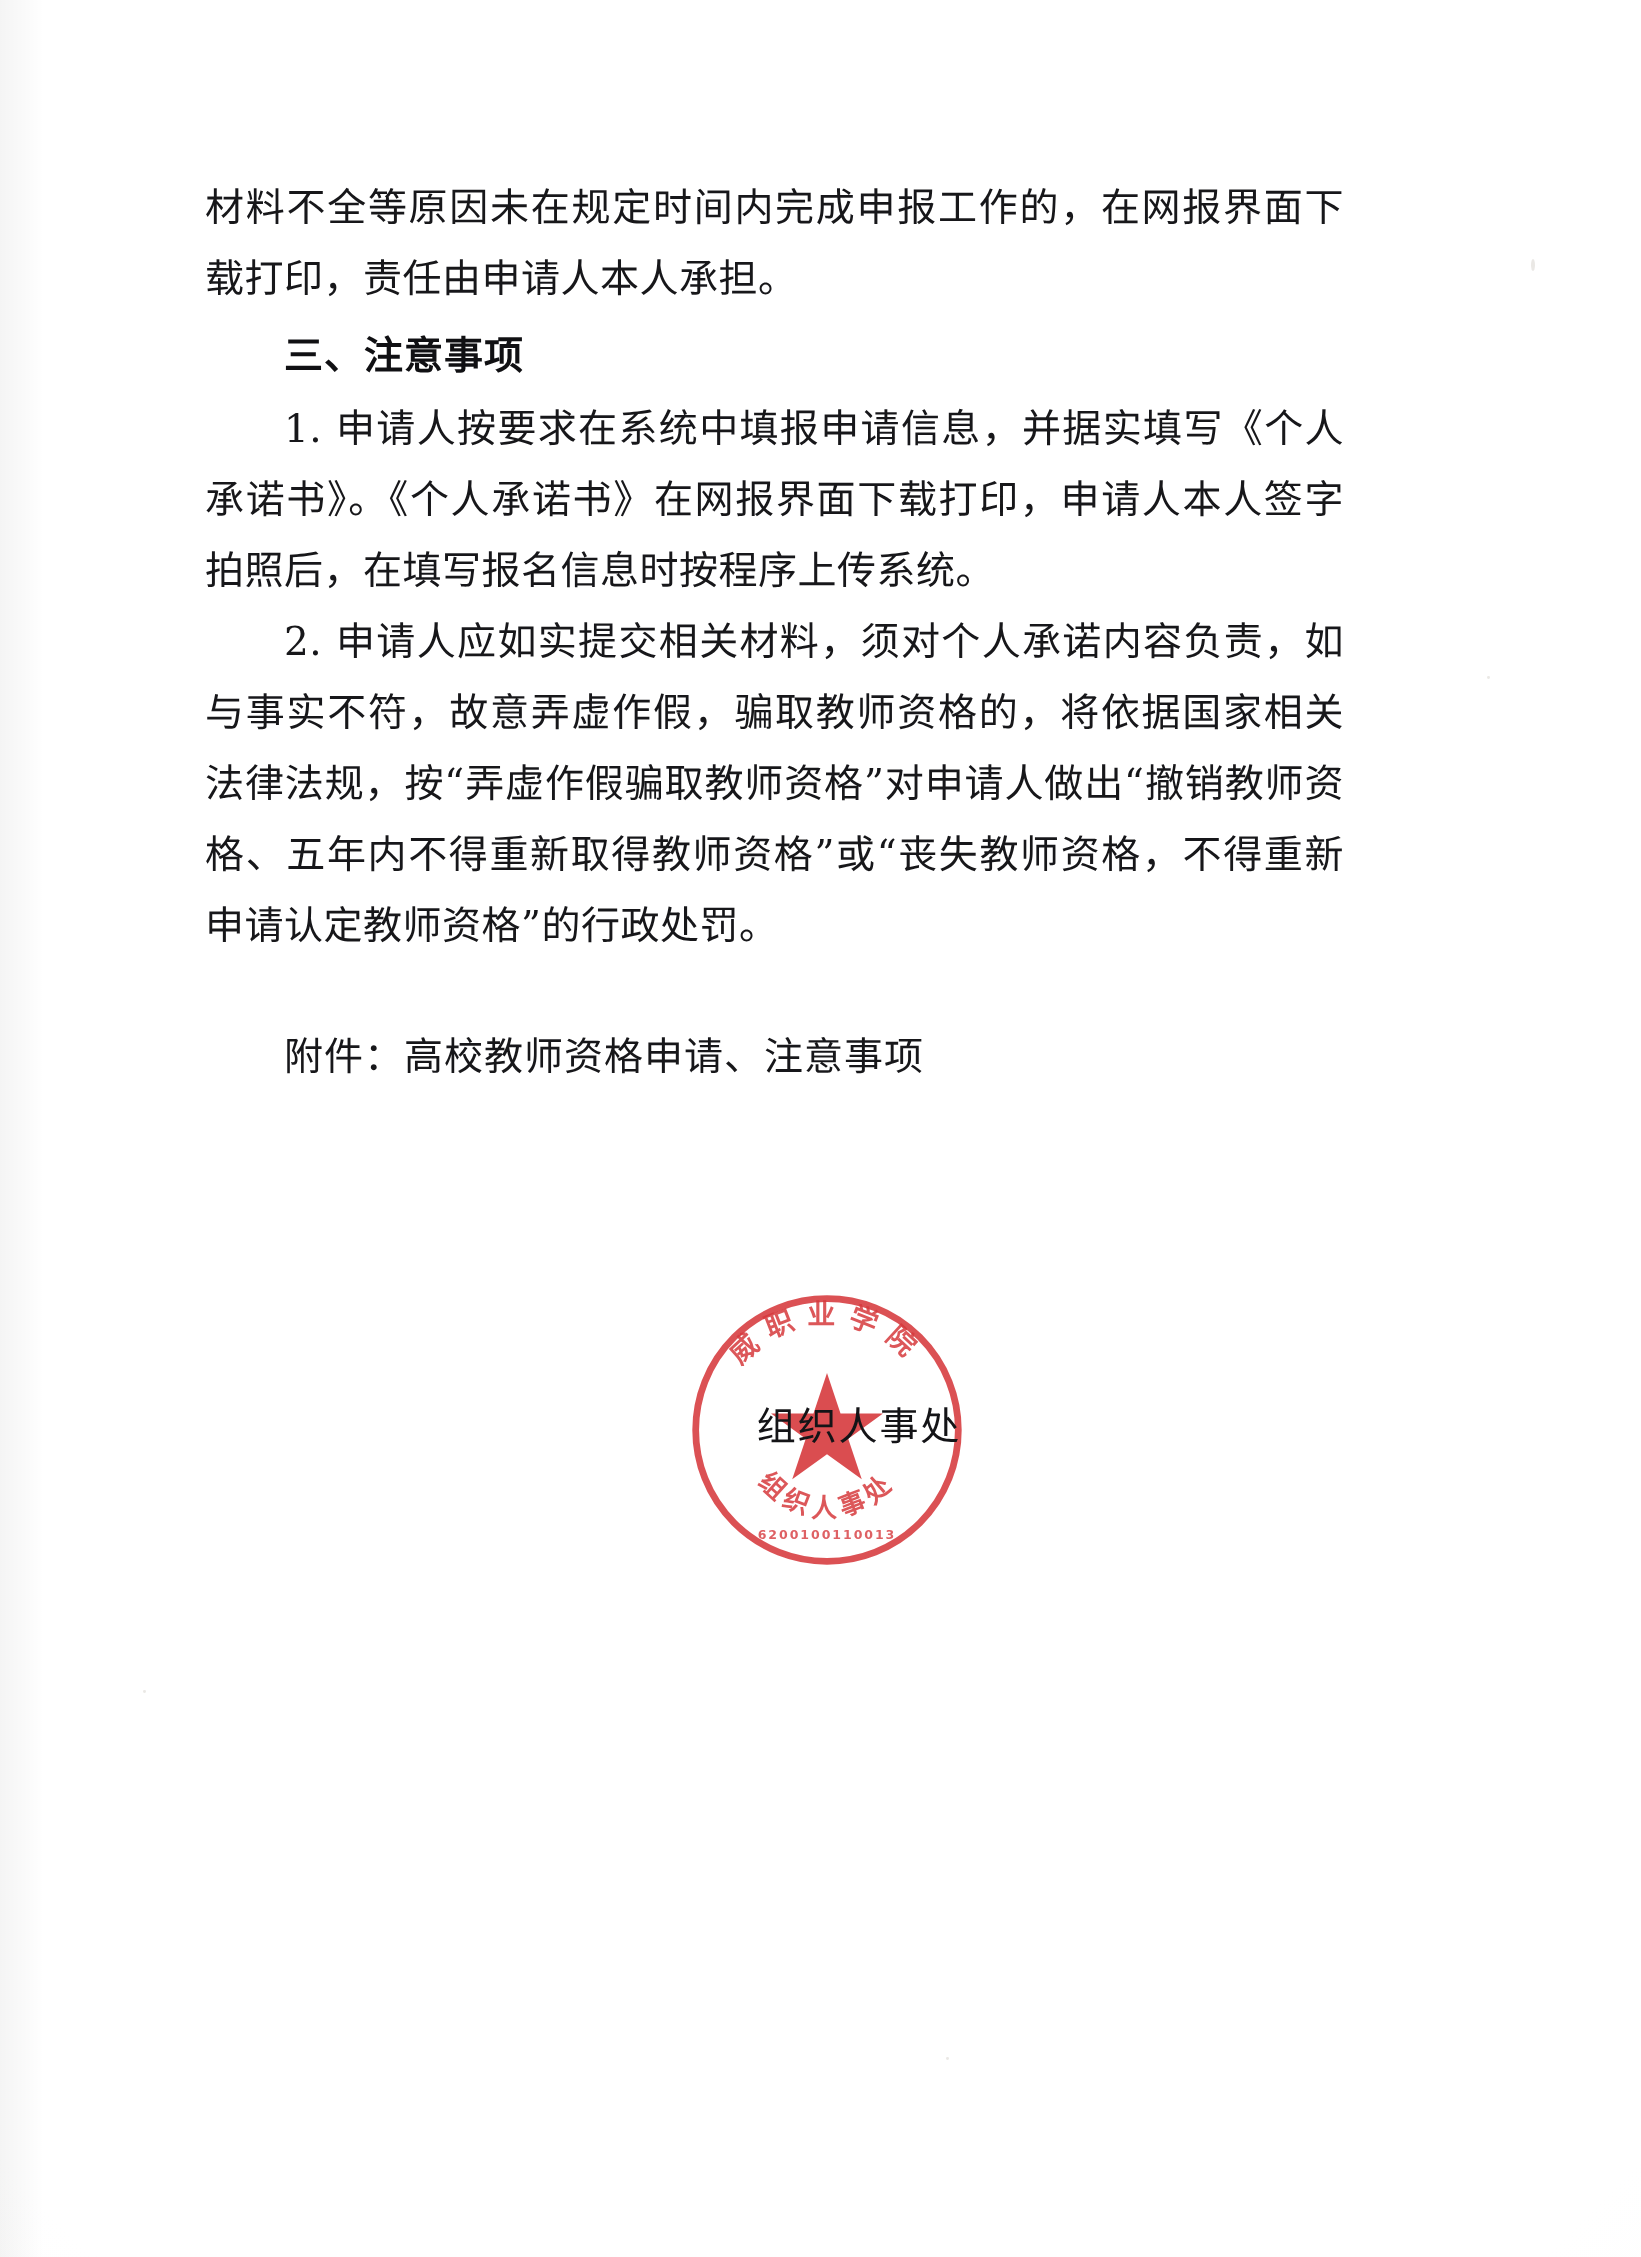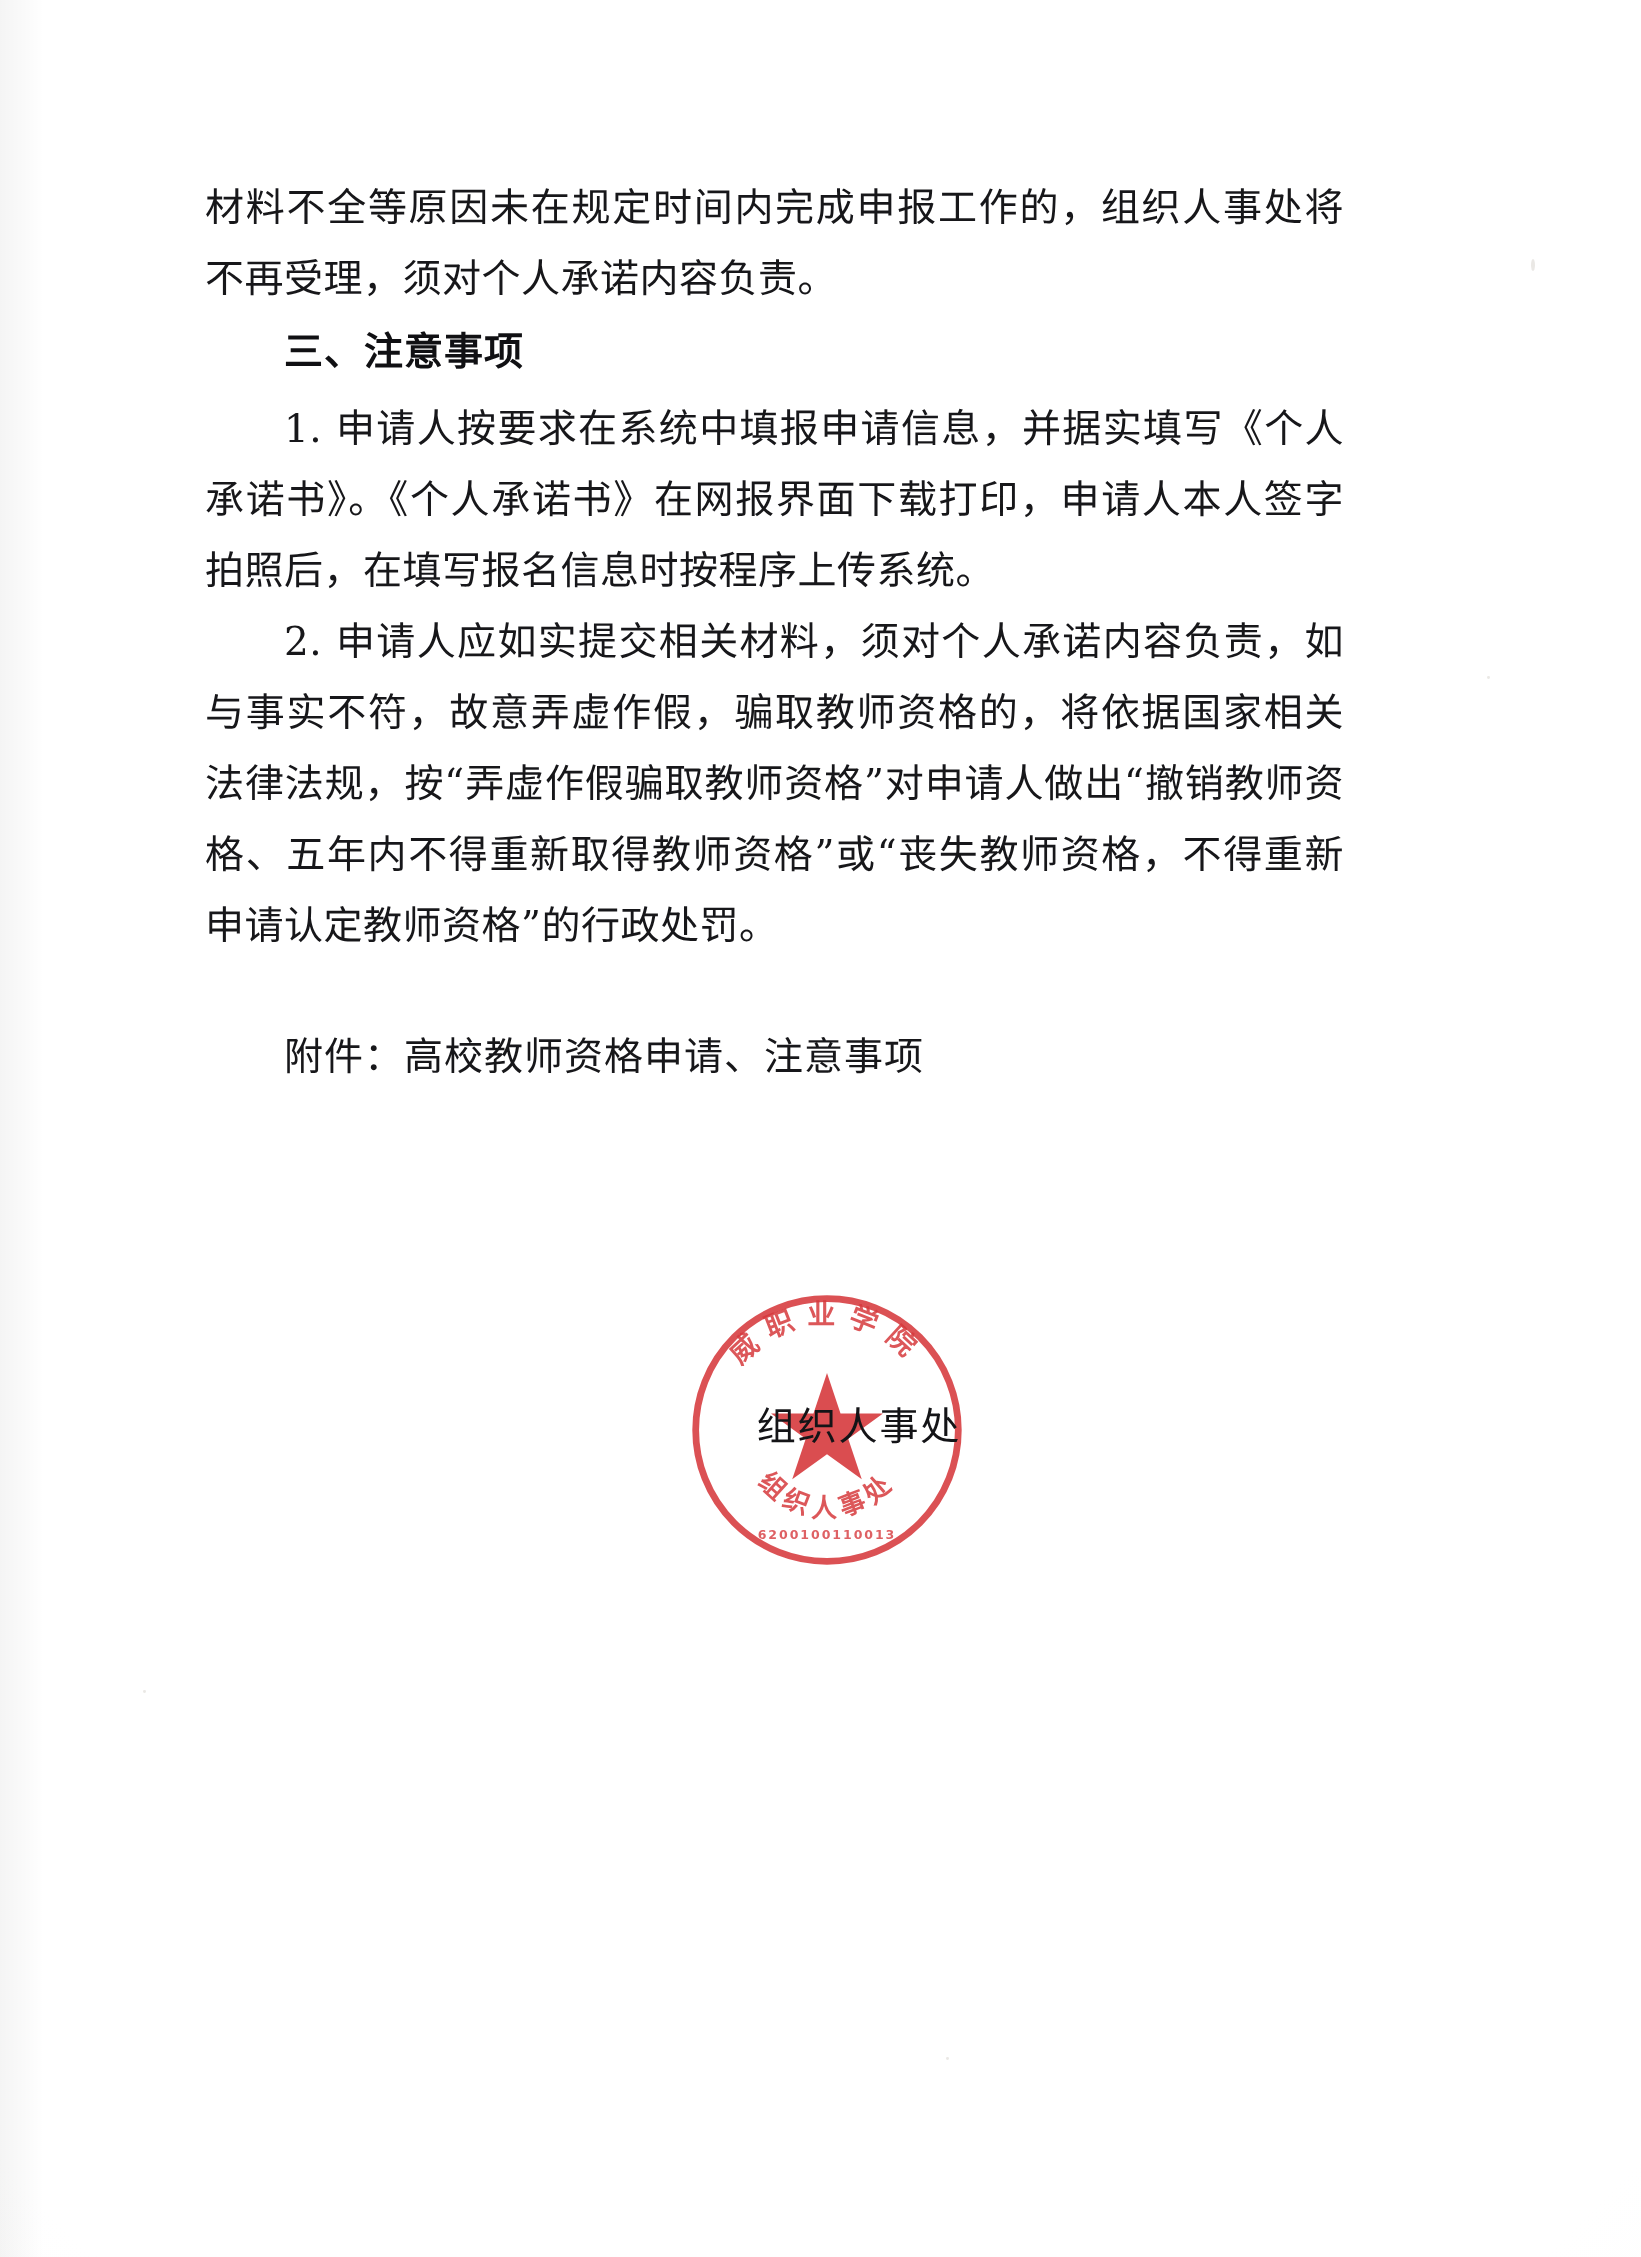--- a/index.html
+++ b/index.html
@@ -53,21 +53,21 @@
     line-height: 71px;
     color: #17171a;
     letter-spacing: 0.5px;
     text-align: justify;
     text-justify: inter-character;
     margin: 0;
   }
   .indent { text-indent: 79px; }
 
   .heading {
-    font-family: Liberation Mono, monospace;
+    font-family: Liberation Sans, sans-serif;
     font-weight: bold;
     font-size: 39px;
     line-height: 71px;
     color: #101013;
     text-indent: 79px;
     letter-spacing: 1px;
     margin: 5.8px 0 1.9px 0;
   }
 
   .spacer-lg { height: 60px; }
@@ -124,21 +124,21 @@
 
 <div class="page">
 
   <div class="paper-speck" style="left:1531px;top:259px;width:3.9px;height:11.6px;"></div>
   <div class="paper-speck" style="left:1487px;top:676px;width:2.9px;height:2.9px;"></div>
   <div class="paper-speck" style="left:143px;top:1690px;width:2.9px;height:2.9px;"></div>
   <div class="paper-speck" style="left:946px;top:2057px;width:2.9px;height:2.9px;"></div>
 
   <div class="content">
 
-    <p class="para">材料不全等原因未在规定时间内完成申报工作的，组织人事处将不再受理，须对个人承诺内容负责。</p>
+    <p class="para">材料不全等原因未在规定时间内完成申报工作的，在网报界面下载打印，责任由申请人本人承担。</p>
 
     <p class="heading">三、注意事项</p>
 
     <p class="para indent">1. 申请人按要求在系统中填报申请信息，并据实填写《个人承诺书》。《个人承诺书》在网报界面下载打印，申请人本人签字拍照后，在填写报名信息时按程序上传系统。</p>
 
     <p class="para indent">2. 申请人应如实提交相关材料，须对个人承诺内容负责，如与事实不符，故意弄虚作假，骗取教师资格的，将依据国家相关法律法规，按“弄虚作假骗取教师资格”对申请人做出“撤销教师资格、五年内不得重新取得教师资格”或“丧失教师资格，不得重新申请认定教师资格”的行政处罚。</p>
 
     <div class="spacer-lg"></div>
 
     <p class="attachment">附件：高校教师资格申请、注意事项</p>

